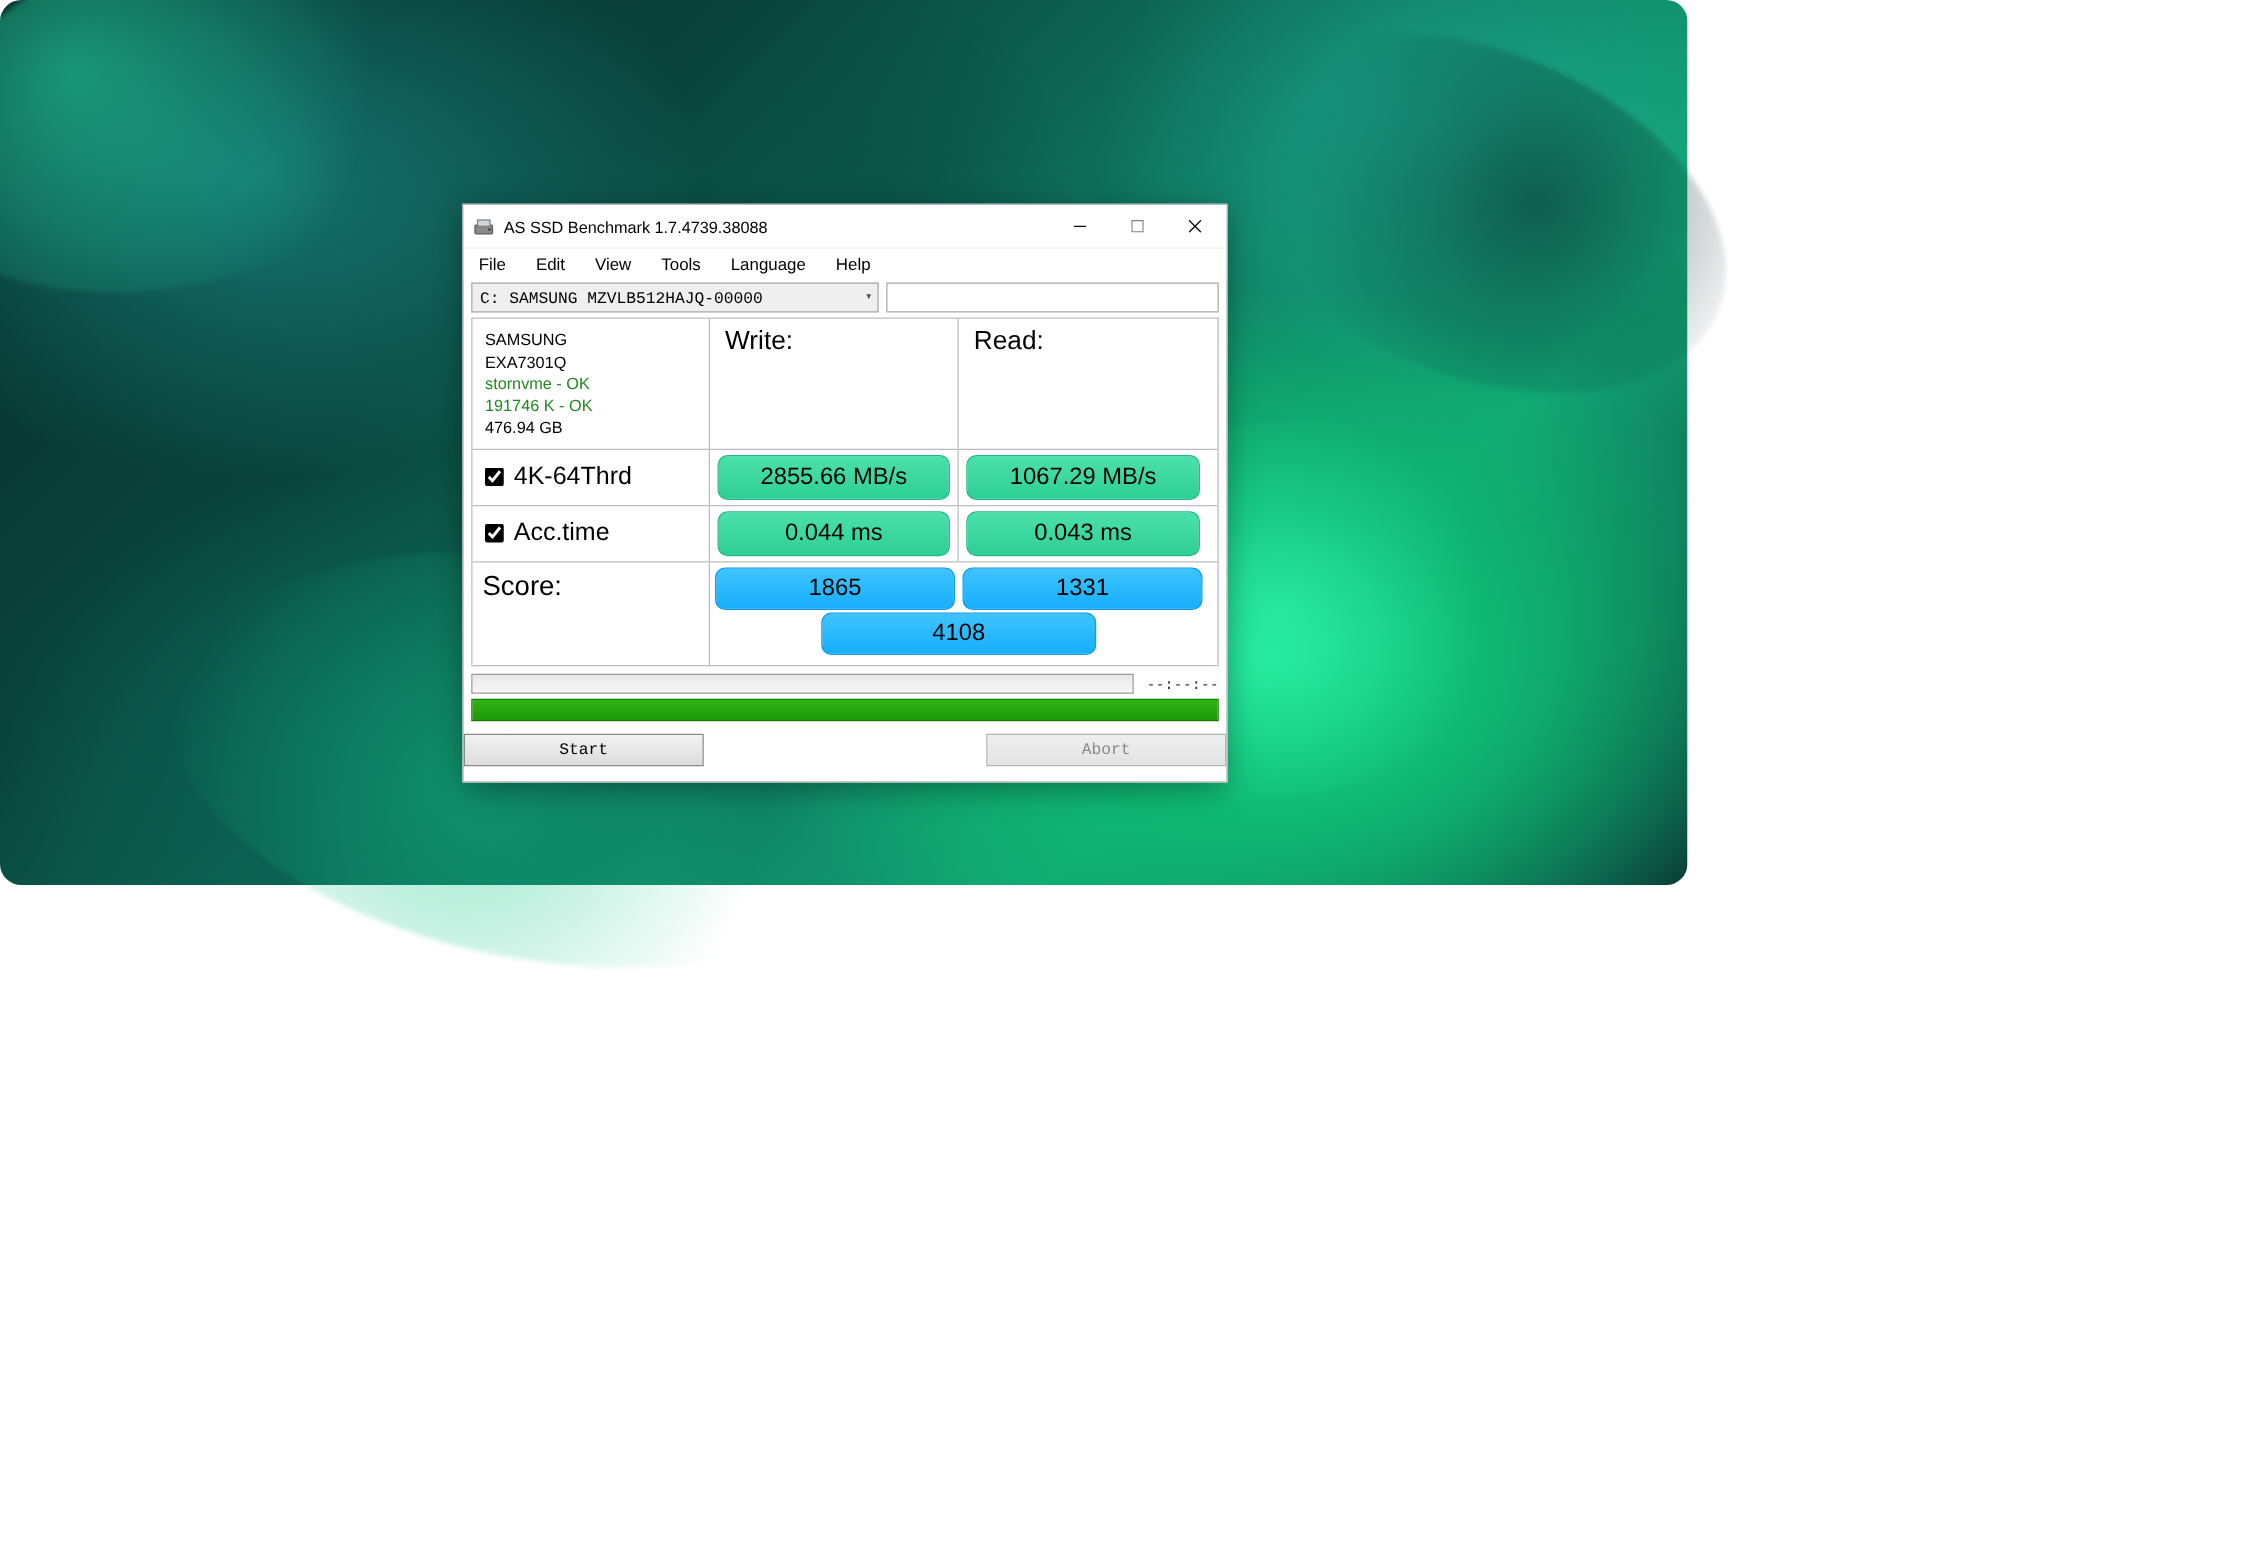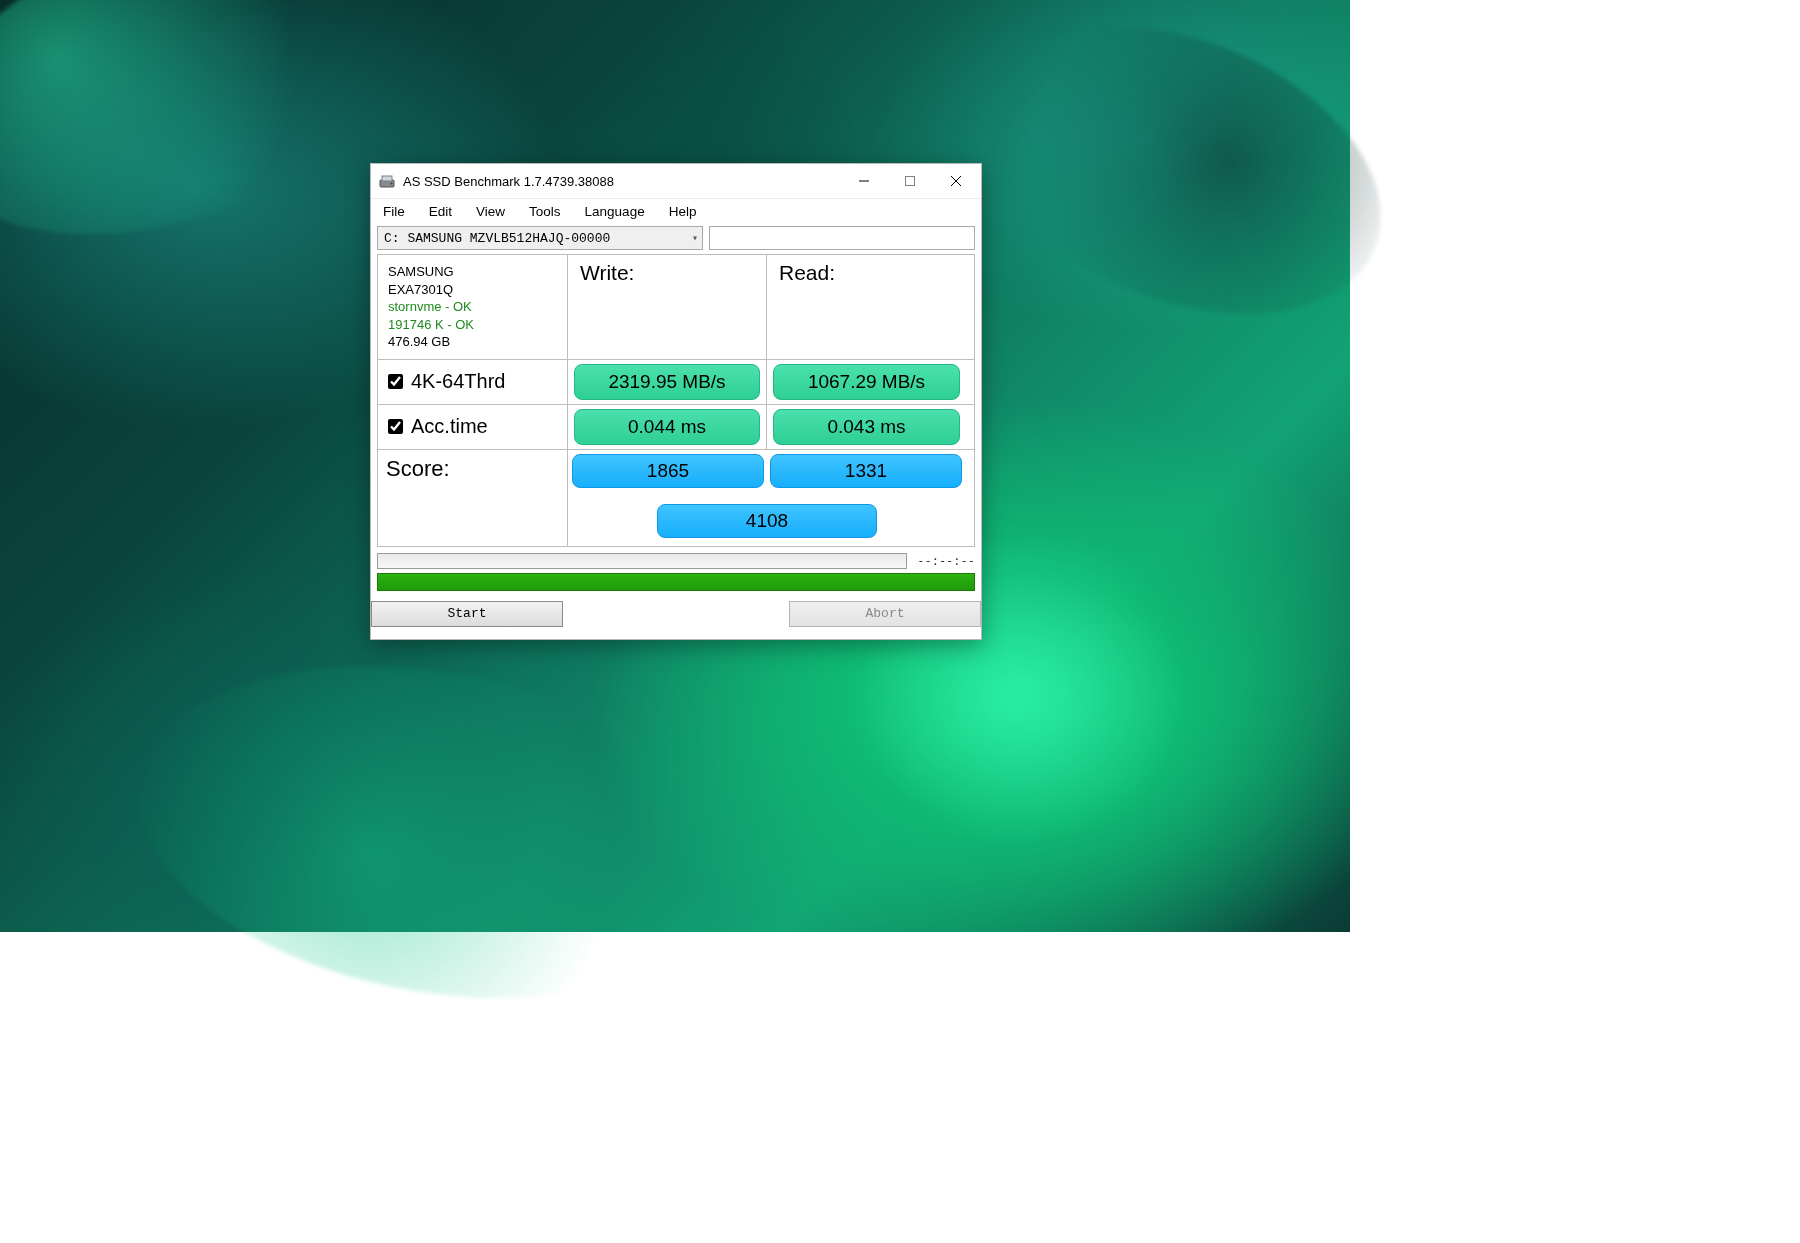--- a/index.html
+++ b/index.html
@@ -6,29 +6,30 @@
     margin: 0;
     padding: 0;
     width: 100%;
     height: 100%;
     font-family: "Segoe UI", Tahoma, sans-serif;
     overflow: hidden;
   }
   .desktop {
     position: relative;
     width: 1350px;
-    height: 932px;
+    height: 708px;
     background:
       radial-gradient(ellipse 600px 400px at 15% 20%, #0d4d4a 0%, transparent 60%),
       radial-gradient(ellipse 500px 350px at 85% 15%, #0b3e3a 0%, transparent 55%),
       radial-gradient(ellipse 700px 500px at 75% 75%, #1de08f 0%, #0fb874 25%, transparent 60%),
       radial-gradient(ellipse 500px 400px at 20% 85%, #0a5f52 0%, transparent 55%),
       radial-gradient(ellipse 400px 300px at 50% 50%, #1ab885 0%, transparent 60%),
       linear-gradient(135deg, #062825 0%, #0a453d 30%, #0f7a60 55%, #12a374 75%, #0a3a34 100%);
     background-blend-mode: screen, screen, normal, normal, screen, normal;
+    border-radius: 17px;
   }
   
   .swirl {
     position: absolute;
     border-radius: 50%;
     filter: blur(2px);
     opacity: 0.45;
     pointer-events: none;
   }
   .swirl.a { left: -80px; top: -60px; width: 500px; height: 280px; background: radial-gradient(circle at 30% 30%, #2af0b0, transparent 60%); transform: rotate(-18deg); }
@@ -154,21 +155,21 @@
     border: 1px solid #26b784;
   }
   .pillCell { padding: 2px 4px; }
 
   .scoreLabel { font-size: 22px; align-items: flex-start; padding-top: 6px;}
   .scoreArea {
     grid-column: 2 / span 2;
     border-right: none;
     padding: 4px 4px 8px 4px;
     flex-direction: column;
-    gap: 16px;
+    gap: 2px;
   }
   .scoreTop { display:flex; gap:6px; width:100%; }
   .scorePill {
     flex: 1;
     border-radius: 8px;
     text-align: center;
     font-size: 19px;
     padding: 5px 0;
     color: #000;
     background: linear-gradient(#3fc4ff, #17aefb);
@@ -287,21 +288,21 @@
       </div>
 
 
 
       <div class="grow">
         <div class="gcell labelCell">
           <input type="checkbox" checked="" style="">
           <span>4K-64Thrd</span>
         </div>
         <div class="gcell pillCell">
-            <div class="pill">2319.95 MB/s</div>
+            <div class="pill">2855.66 MB/s</div>
           </div>
         <div class="gcell pillCell">
             <div class="pill">1067.29 MB/s</div>
           </div>
       </div>
 
       <div class="grow">
         <div class="gcell labelCell">
           <input type="checkbox" checked="" style="">
           <span>Acc.time</span>

